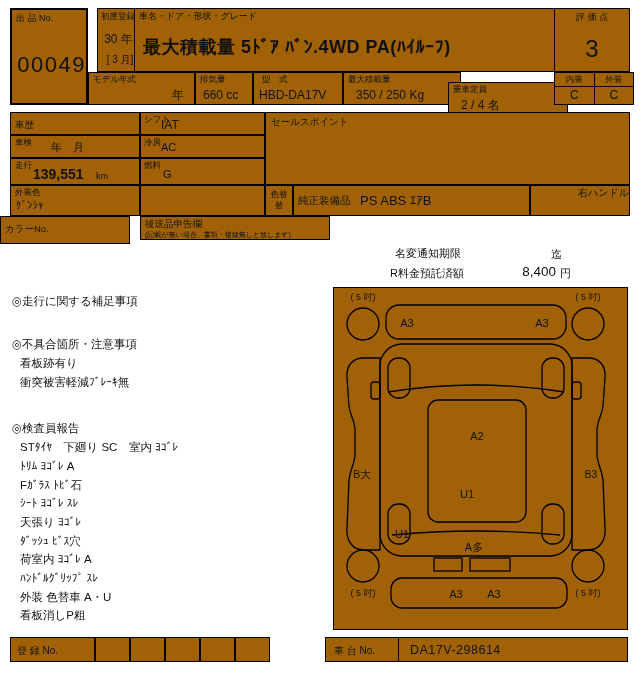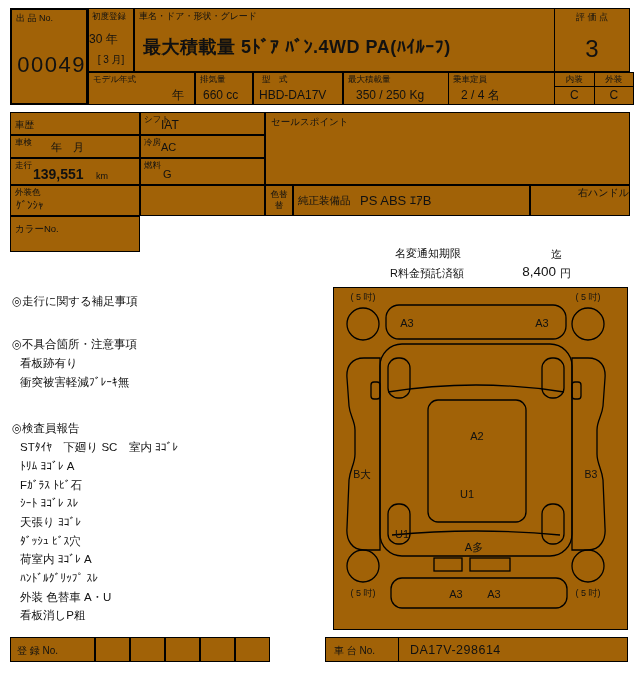--- a/index.html
+++ b/index.html
@@ -22,23 +22,23 @@
 </head>
 <body>
 
 <div id="sheet">
 
   <div class="bx thick" style="left:10px;top:8px;width:78px;height:97px">
     <span class="lb" style="left:4px;top:4px;font-size:9px">出 品 No.</span>
     <div style="position:absolute;left:0;right:0;top:42px;text-align:right;font-size:22px;letter-spacing:1.5px">00049</div>
   </div>
 
-  <div class="bx" style="left:88px;top:8px;width:46px;height:64px">
+  <div class="bx" style="left:97px;top:8px;width:46px;height:64px">
     <span class="lb" style="left:3px;top:3px">初度登録</span>
-    <div class="vl" style="left:0;right:3px;top:24px;text-align:left">30 年</div>
+    <div class="vl" style="left:0;right:3px;top:24px;text-align:center">30 年</div>
     <div class="lb" style="left:0;right:0;top:46px;text-align:center;font-size:10px">[ 3 月]</div>
   </div>
 
   <div class="bx" style="left:134px;top:8px;width:468px;height:64px">
     <span class="lb" style="left:4px;top:3px;font-size:9px">車名・ドア・形状・グレード</span>
     <div style="position:absolute;left:8px;top:26px;font-size:18px;font-weight:bold;letter-spacing:.5px;white-space:nowrap">最大積載量 5ﾄﾞｱ ﾊﾞﾝ.4WD PA(ﾊｲﾙｰﾌ)</div>
   </div>
 
   <div class="bx" style="left:554px;top:8px;width:76px;height:64px">
     <div class="lb" style="left:0;right:0;top:4px;text-align:center;font-size:9px">評 価 点</div>
@@ -55,21 +55,21 @@
   </div>
   <div class="bx" style="left:253px;top:72px;width:90px;height:33px">
     <span class="lb" style="left:8px;top:2px">型　式</span>
     <span class="vl" style="left:5px;bottom:3px">HBD-DA17V</span>
   </div>
   <div class="bx" style="left:343px;top:72px;width:118px;height:33px">
 
     <span class="lb" style="left:4px;top:2px">最大積載量</span>
     <span class="vl" style="left:12px;bottom:3px">350 / 250 Kg</span>
   </div>
-  <div class="bx" style="left:448px;top:72px;width:120px;height:33px">
+  <div class="bx" style="left:448px;top:82px;width:120px;height:33px">
     <span class="lb" style="left:4px;top:2px">乗車定員</span>
     <span class="vl" style="left:12px;bottom:3px">2 / 4 名</span>
   </div>
 
   <div class="bx" style="left:554px;top:72px;width:80px;height:33px">
     <div class="grades">
       <div class="gcol">
         <div class="ghead">内装</div>
         <div class="gval">C</div>
       </div>
@@ -121,22 +121,26 @@
     </div>
   </div>
   <div class="bx" style="left:293px;top:185px;width:237px;height:31px">
     <span style="position:absolute;left:4px;top:9px;font-size:10.5px;line-height:1">純正装備品</span>
     <span style="position:absolute;left:66px;top:8px;font-size:13px;font-weight:normal;line-height:1;white-space:nowrap">PS ABS ｴｱB</span>
   </div>
   <div class="bx" style="left:530px;top:185px;width:100px;height:31px">
     <div style="position:absolute;left:0;right:0;top:2px;text-align:right;font-size:10px;line-height:1">右ハンドル</div>
   </div>
 
-  <div class="bx" style="left:10px;top:216px;width:130px;height:36px">
+  <div class="bx" style="left:0;top:216px;width:130px;height:28px">
     <span class="lb" style="left:4px;top:7px;font-size:9.5px">カラーNo.</span>
+  </div>
+  <div class="bx" style="left:140px;top:216px;width:190px;height:24px">
+    <span class="lb" style="left:4px;top:2px;font-size:9.5px">後送品申告欄</span>
+    <span class="lb" style="left:4px;top:14px;font-size:7px">(記載が無い場合、書類・複鍵無しと致します)</span>
   </div>
 
   <span class="ft" style="left:395px;top:248px">名変通知期限</span>
   <span class="ft" style="left:551px;top:249px">迄</span>
   <span class="ft" style="left:390px;top:268px">R料金預託済額</span>
   <span style="position:absolute;left:478px;top:265px;width:78px;text-align:right;font-size:13.5px;line-height:1">8,400</span>
   <span class="ft" style="left:560px;top:268px">円</span>
 
   <div class="note" style="left:12px;top:296px">◎走行に関する補足事項</div>
   <div class="note" style="left:12px;top:339px">◎不具合箇所・注意事項</div>

